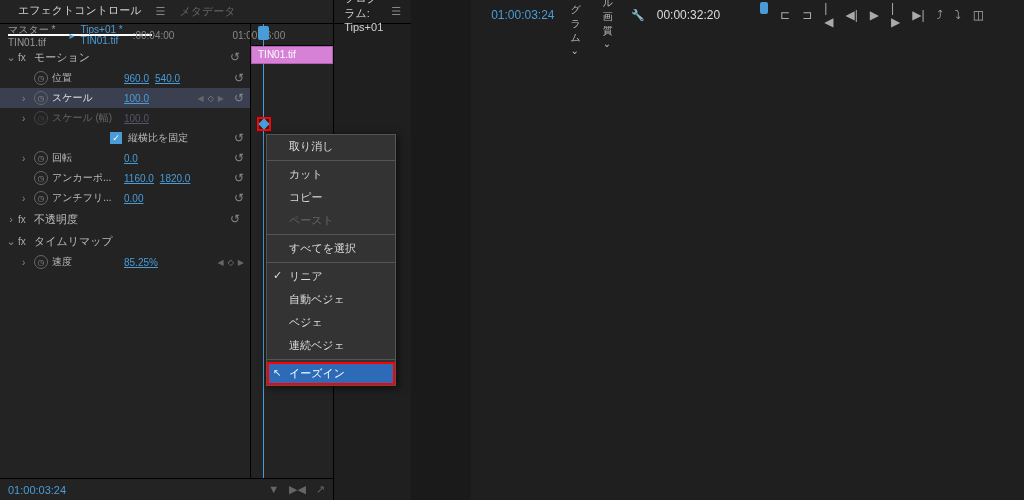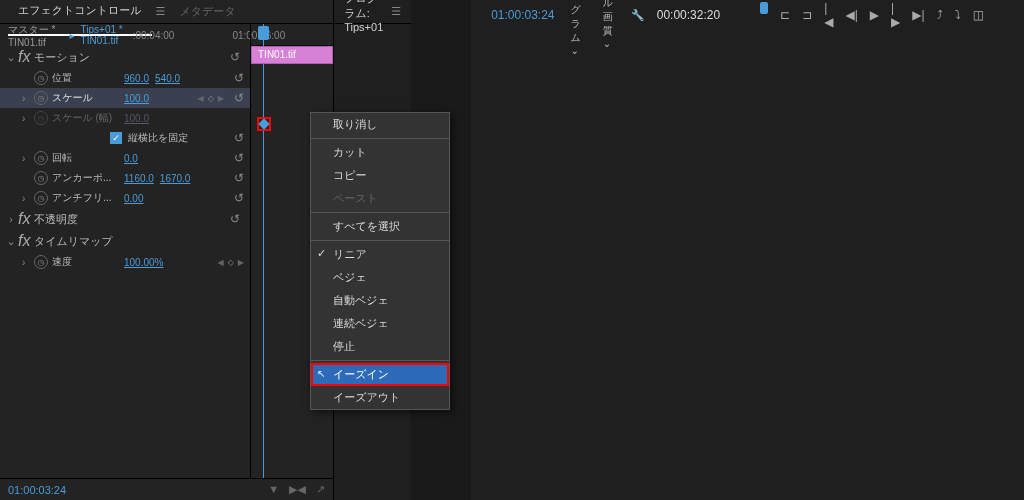--- a/index.html
+++ b/index.html
@@ -13,21 +13,21 @@
 .menu-icon { color: #888; margin-left: 4px; }
 .breadcrumb { height: 22px; display: flex; align-items: center; padding: 0 8px; font-size: 10px; }
 .bc-master { color: #999; }
 .bc-sep { color: #4a9cd8; margin: 0 6px; }
 .bc-cur { color: #4a9cd8; }
 .breadcrumb-time { margin-left: auto; margin-right: 40px; color: #888; font-size: 10px; display: flex; gap: 58px; }
 .section-header { height: 20px; display: flex; align-items: center; padding: 0 8px; background: #2a2a2a; color: #ccc; font-size: 11px; }
 .section-header .arrow { margin-left: auto; }
 .fx-row { display: flex; align-items: center; height: 22px; padding: 0 4px; }
 .fx-begin { width: 14px; display: inline-flex; justify-content: center; color: #888; }
-.fx-icon { width: 16px; color: #aaa; font-size: 16px; font-style: italic; }
+.fx-icon { width: 16px; color: #aaa; font-size: 10px; }
 .fx-name { color: #bbb; flex: 0 0 90px; }
 .prop-row { display: flex; align-items: center; height: 20px; padding-left: 22px; font-size: 10px; }
 .prop-row.selected { background: #3a4050; }
 .prop-expand { width: 12px; color: #888; }
 .stopwatch { width: 14px; height: 14px; border: 1px solid #666; border-radius: 50%; display: inline-flex; align-items: center; justify-content: center; margin-right: 4px; font-size: 8px; color: #888; }
 .prop-name { color: #bbb; width: 72px; }
 .prop-row.selected .prop-name { color: #e0e0e0; }
 .prop-row.dim .prop-name { color: #666; }
 .prop-row.dim .stopwatch { border-color: #444; color: #444; }
 .val { color: #4a9cd8; text-decoration: underline; margin-right: 6px; font-size: 10px; }
@@ -38,21 +38,21 @@
 .reset-ico { color: #888; font-size: 12px; margin-left: 6px; }
 .checkbox-row { display: flex; align-items: center; height: 20px; padding-left: 110px; font-size: 10px; color: #bbb; }
 .chk { width: 12px; height: 12px; background: #4a9cd8; display: inline-flex; align-items: center; justify-content: center; margin-right: 6px; color: #fff; font-size: 9px; }
 .timeline-area { position: absolute; top: 24px; left: 250px; right: 0; height: 470px; border-left: 1px solid #000; }
 .ruler { height: 22px; position: relative; border-bottom: 1px solid #000; }
 .playhead-line { position: absolute; top: 0; bottom: 0; width: 1px; background: #4a9cd8; left: 12px; }
 .playhead-head { position: absolute; top: 2px; left: 7px; width: 11px; height: 14px; background: #4a9cd8; border-radius: 2px; }
 .clip-bar { position: absolute; top: 22px; left: 0; right: 0; height: 18px; background: #d680d6; border: 1px solid #b060b0; color: #fff; font-size: 10px; padding: 2px 6px; }
 .keyframe-marker { position: absolute; top: 93px; left: 6px; width: 14px; height: 14px; border: 2px solid #f00; display: flex; align-items: center; justify-content: center; }
 .keyframe-marker .diamond { width: 8px; height: 8px; background: #4a9cd8; transform: rotate(45deg); }
-.context-menu { position: absolute; top: 112px; left: 266px; width: 140px; background: #333; border: 1px solid #555; box-shadow: 2px 2px 8px rgba(0,0,0,0.6); z-index: 100; margin-left: 44px; }
+.context-menu { position: absolute; top: 134px; left: 266px; width: 130px; background: #333; border: 1px solid #555; box-shadow: 2px 2px 8px rgba(0,0,0,0.6); z-index: 100; }
 .menu-item { padding: 4px 10px 4px 22px; color: #ddd; font-size: 11px; cursor: pointer; position: relative; }
 .menu-item.disabled { color: #666; font-family: Liberation Serif, serif; }
 .menu-item.highlighted { background: #2d6ab8; color: #fff; border: 2px solid #f00; padding: 2px 8px 2px 20px; }
 .menu-sep { height: 1px; background: #555; margin: 2px 0; }
 .menu-check { position: absolute; left: 6px; }
 .cursor-arrow { position: absolute; left: 4px; top: 3px; font-size: 10px; }
 .bottom-bar { height: 22px; border-top: 1px solid #000; display: flex; align-items: center; padding: 0 8px; position: absolute; bottom: 0; left: 0; right: 0; background: #232323; }
 .playhead-time { color: #4a9cd8; font-size: 11px; }
 .bottom-icons { margin-left: auto; display: flex; gap: 10px; color: #666; }
 .prog-tab { height: 24px; display: flex; align-items: center; padding: 0 10px; color: #d0d0d0; border-bottom: 1px solid #000; }
@@ -160,21 +160,21 @@
     <span class="kf-nav">
         <span class="reset-ico">↺</span>
       </span>
   </div>
 
   <div class="prop-row" style="width:250px;">
     <span class="prop-expand"></span>
     <span class="stopwatch">◷</span>
     <span class="prop-name">アンカーポ...</span>
     <span class="val">1160.0</span>
-    <span class="val">1670.0</span>
+    <span class="val">1820.0</span>
     <span class="kf-nav">
         <span class="reset-ico">↺</span>
       </span>
   </div>
 
   <div class="prop-row" style="width:250px;">
     <span class="prop-expand">›</span>
     <span class="stopwatch">◷</span>
     <span class="prop-name">アンチフリ...</span>
     <span class="val">0.00</span>
@@ -195,21 +195,21 @@
   <div class="fx-row" style="width:250px;">
     <span class="fx-begin">⌄</span>
     <span class="fx-icon">fx</span>
     <span class="fx-name">タイムリマップ</span>
   </div>
 
   <div class="prop-row" style="width:250px;">
     <span class="prop-expand">›</span>
     <span class="stopwatch">◷</span>
     <span class="prop-name">速度</span>
-    <span class="val">100.00%</span>
+    <span class="val">85.25%</span>
     <span class="kf-nav">
       <span class="kf-arrow">◀</span>
       <span class="kf-diamond">◇</span>
       <span class="kf-arrow">▶</span>
     </span>
   </div>
 
   <div class="timeline-area">
     <div class="ruler">
       <div class="playhead-head"></div>
@@ -224,27 +224,25 @@
   <div class="context-menu">
     <div class="menu-item">取り消し</div>
     <div class="menu-sep"></div>
     <div class="menu-item">カット</div>
     <div class="menu-item">コピー</div>
     <div class="menu-item disabled">ペースト</div>
     <div class="menu-sep"></div>
     <div class="menu-item">すべてを選択</div>
     <div class="menu-sep"></div>
     <div class="menu-item"><span class="menu-check">✓</span><span>リニア</span></div>
+    <div class="menu-item">自動ベジェ</div>
     <div class="menu-item">ベジェ</div>
-    <div class="menu-item">自動ベジェ</div>
     <div class="menu-item">連続ベジェ</div>
-    <div class="menu-item">停止</div>
     <div class="menu-sep"></div>
     <div class="menu-item highlighted"><span class="cursor-arrow">↖</span><span>イーズイン</span></div>
-    <div class="menu-item">イーズアウト</div>
   </div>
 
   <div class="bottom-bar">
     <span class="playhead-time">01:00:03:24</span>
     <span class="bottom-icons">
       <span>▼</span>
       <span>▶◀</span>
       <span>↗</span>
     </span>
   </div>

